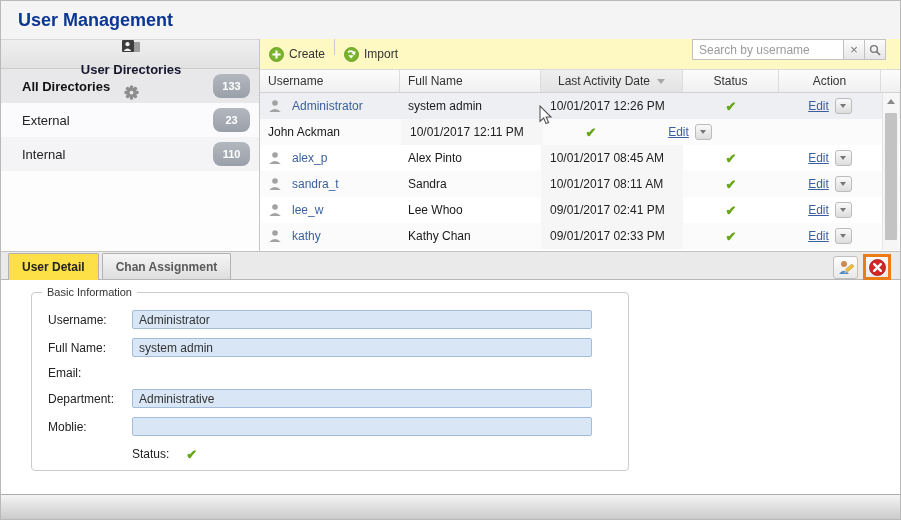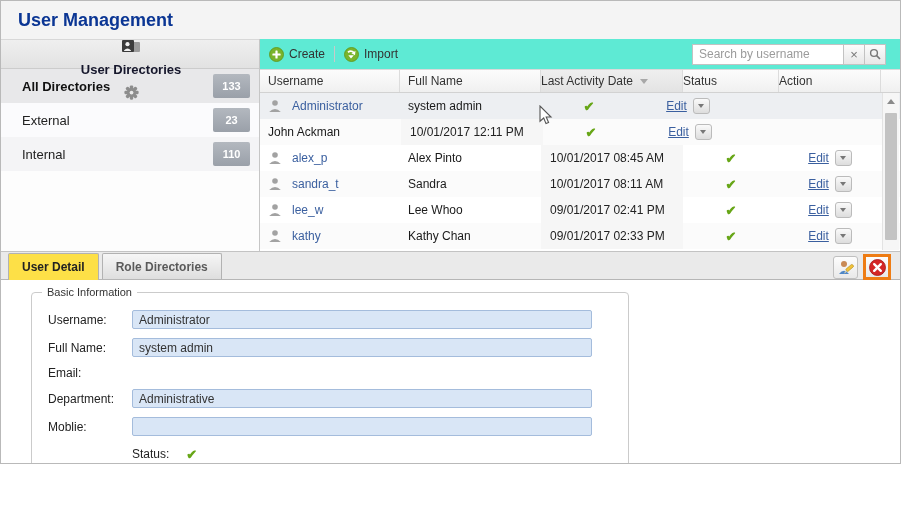--- a/index.html
+++ b/index.html
@@ -1,58 +1,58 @@
 <!DOCTYPE html>
 <html style="--title-blue: #0b3694; --link-blue: #3a5f9f; --status-green: #67a617; --badge-gray: #9aa0a9; --selected-row: #edeff2; --highlight-orange: #ee7c14; --close-red: #d42626; --input-blue-bg: #d9e6f6; --input-blue-border: #a4bcdc;"><head>
 <meta charset="utf-8">
 <style>
   * { box-sizing: border-box; margin: 0; padding: 0; }
   html, body { width: 901px; height: 520px; }
   body { font-family: "Liberation Sans", sans-serif; background: #fff; position: relative; }
-  #app { position: absolute; left: 0; top: 0; width: 901px; height: 464px;
+  #app { position: absolute; left: 0; top: 0; width: 901px; height: 520px;
          border: 1px solid #b9b9b9; background: #f4f4f4; overflow: hidden; }
 
   
   .title-bar { position: absolute; left: 0; top: 0; width: 899px; height: 38px; background: #f4f4f4; }
   .title-bar h1 { font-size: 18px; font-weight: bold; color: var(--title-blue, #0b3694); padding: 9px 0 0 17px; }
 
   
   .sidebar { position: absolute; left: 0; top: 38px; width: 258px; height: 212px; background: #fdfdfd; }
   .sidebar-header { height: 30px; background: linear-gradient(#efefef, #e2e2e2);
       border-top: 1px solid #d8d8d8; border-bottom: 1px solid #cccccc;
       display: flex; align-items: center; padding: 0 10px 0 12px; gap: 8px; flex-direction: column; }
   .sidebar-title { font-size: 13px; font-weight: bold; color: #16172c; flex: 1; }
   .gear { cursor: pointer; display: flex; }
   .dir-item { height: 34px; display: flex; align-items: center; padding: 0 9px 0 21px;
       font-size: 13px; color: #222; cursor: pointer; background: #fbfbfd; justify-content: flex-end; }
   .dir-item:nth-of-type(odd) { background: #f4f4f6; }
   .dir-item.selected { background: #e8e8ea; }
   .dir-item.selected .dir-label { font-weight: bold; color: #111; }
   .badge { margin-left: auto; width: 37px; text-align: center; padding: 6px 0;
       background: linear-gradient(#b3b8bf, var(--badge-gray, #9aa0a9)); color: #fff;
-      font-size: 11px; font-weight: bold; border-radius: 2px; }
+      font-size: 11px; font-weight: bold; border-radius: 8px; }
 
   
   .main { position: absolute; left: 258px; top: 38px; width: 641px; height: 212px;
       border-left: 1px solid #c6c6c6; background: #fff; }
-  .toolbar { height: 30px; background: #5eead4; display: flex; align-items: center; padding-left: 9px; }
+  .toolbar { height: 30px; background: #fef9c3; display: flex; padding-left: 9px; }
   .tool-btn { display: flex; align-items: center; gap: 5px; font-size: 12px; color: #333; cursor: pointer; }
   .tool-sep { width: 1px; height: 16px; background: #c9c9c9; margin: 0 9px; }
   .search-group { margin-left: auto; margin-right: 14px; display: flex; height: 21px; }
   .search-group input { width: 152px; height: 21px; border: 1px solid #c2c2c2; padding: 0 6px;
       font-size: 12px; color: #444; font-family: "Liberation Sans", sans-serif; }
   .search-group input::placeholder { color: #9b9b9b; }
   .mini-btn { width: 21px; height: 21px; border: 1px solid #c2c2c2; border-left: none;
       background: linear-gradient(#fcfcfc, #e7e7e7); display: flex; align-items: center;
       justify-content: center; cursor: pointer; font-size: 13px; color: #777; }
 
   .thead { display: flex; height: 24px; background: linear-gradient(#fcfcfc, #f0f0f0);
       border-top: 1px solid #dadada; border-bottom: 1px solid #d2d2d2; font-size: 12px; color: #333; }
   .th { display: flex; align-items: center; padding-left: 8px; border-right: 1px solid #dcdcdc; height: 100%; }
-  .th.center { padding-left: 0; }
+  .th.center { justify-content: center; padding-left: 0; }
   .th.sorted { background: linear-gradient(#efefef, #e3e3e3); }
   .c-user { width: 140px; } .c-name { width: 141px; } .c-date { width: 142px; }
   .c-status { width: 96px; } .c-action { width: 102px; }
   .sort-caret { width: 0; height: 0; border-left: 4px solid transparent; border-right: 4px solid transparent;
       border-top: 5px solid #a8a8a8; margin-left: 7px; }
 
   .grid-row { display: flex; height: 26px; align-items: center; font-size: 12px; background: #fff; cursor: default; }
   .grid-row:nth-of-type(even) { background: #fbfbfb; }
   .cell { display: flex; align-items: center; height: 100%; }
   .cell.c-user { padding-left: 8px; gap: 10px; }
@@ -211,20 +211,21 @@
 
         <div class="grid-row selected">
           <span class="cell c-user">
             <svg width="14" height="14" viewBox="0 0 14 14">
               <circle cx="7" cy="4" r="2.8" fill="#a2a2a2"></circle>
               <path d="M1.2 13 Q7 6.8 12.8 13 Z" fill="#a2a2a2"></path>
             </svg>
             <span class="user-link">Administrator</span>
           </span>
           <span class="cell c-name">system admin</span>
+          <span class="cell c-date">10/01/2017 12:26 PM</span>
           <span class="cell c-status">
             <span class="check"></span>
           </span>
           <span class="cell c-action">
             <span class="edit-link">Edit</span>
             <span class="drop-btn">
               <span class="drop-caret"></span>
             </span>
           </span>
         </div>
@@ -342,21 +343,21 @@
 
   <div class="detail">
     <div class="tabstrip">
       <span style="display:flex;align-items:flex-end;">
 
           <span class="tab active">
             <span>User Detail</span>
           </span>
 
           <span class="tab">
-            <span>Role Directories</span>
+            <span>Chan Assignment</span>
           </span>
         </span>
       <span class="panel-actions">
         <span class="icon-btn">
           <svg width="17" height="15" viewBox="0 0 17 15">
             <circle cx="7" cy="4" r="3" fill="#c98a56"></circle>
             <path d="M2 14 Q7 7.6 12 14 Z" fill="#4f87c7"></path>
             <rect x="8.5" y="9.5" width="8.5" height="3" rx="1" fill="#f0c239" transform="rotate(-40 8.5 9.5)" stroke="#b98e1b" stroke-width="0.6"></rect>
             <path d="M7.2 13.4 L9.4 12.2 L8.2 10.8 Z" fill="#e9d8a8"></path>
           </svg>

